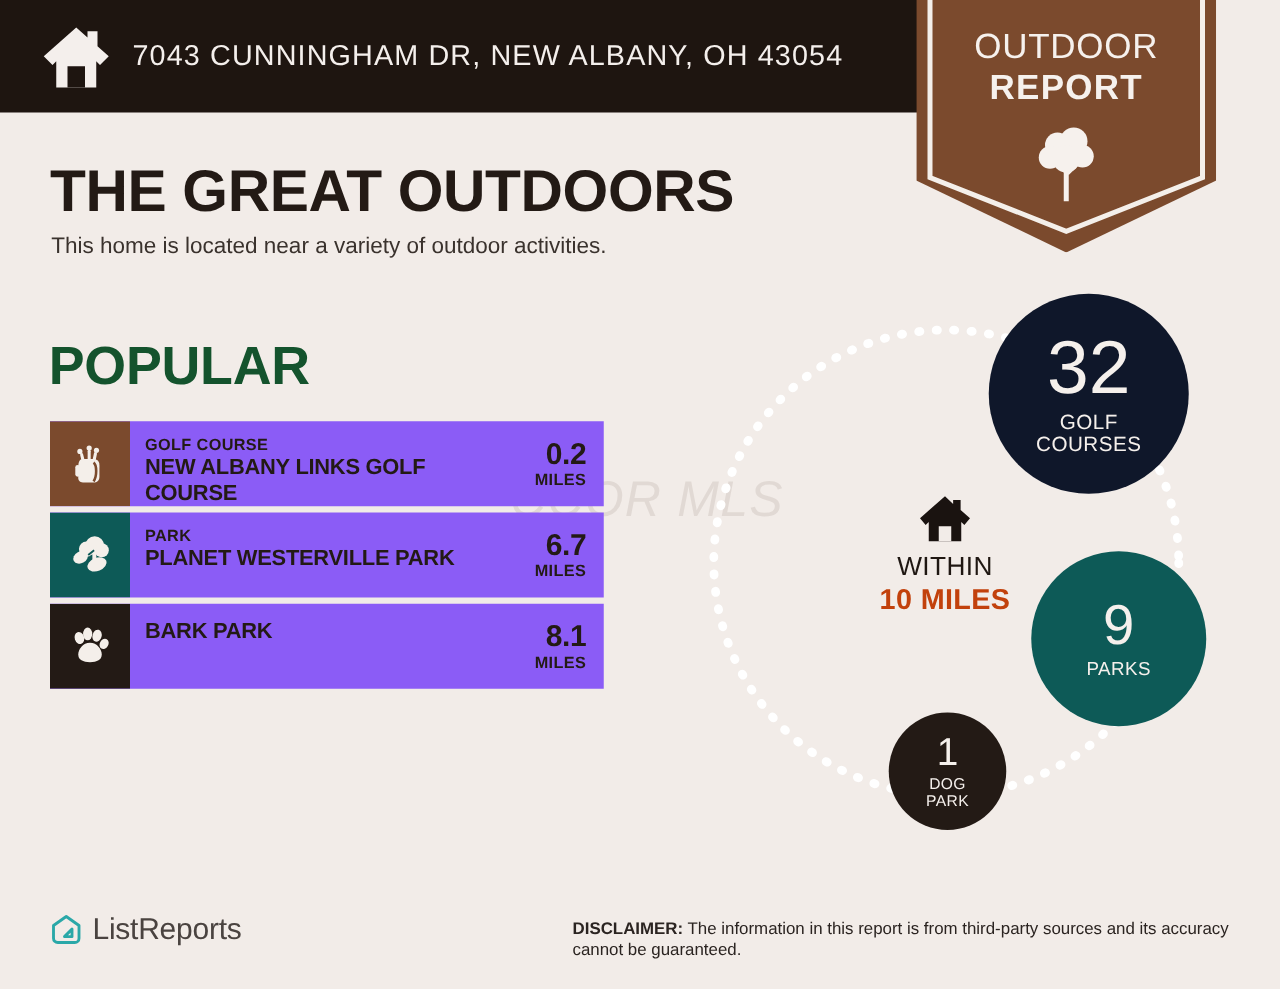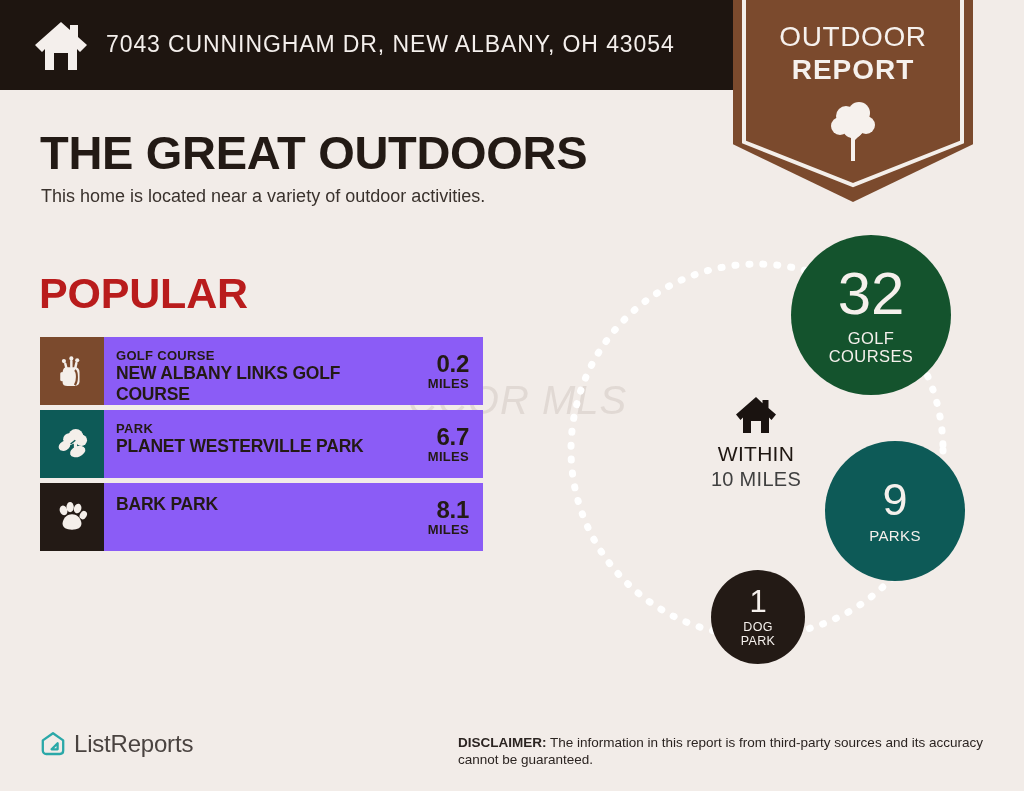--- a/index.html
+++ b/index.html
@@ -71,21 +71,21 @@
     color: #231a15;
   }
   .main-sub {
     position: absolute; left: 41px; top: 186px;
     font-size: 18px; color: #3a322d; font-weight: 400;
   }
   .popular-title {
     position: absolute; left: 39px; top: 269px;
     font-size: 43px; font-weight: 700;
     letter-spacing: -.2px;
-    color: #b91c1c;
+    color: #14532d;
   }
 
   
   .list { position: absolute; left: 40px; top: 337px; width: 443px; }
   .row {
     position: relative;
     height: 68px;
     margin-bottom: 5px;
     display: flex;
     background: #8b5cf6;
@@ -143,36 +143,36 @@
     color: rgba(160,145,135,.20);
     letter-spacing: 1px;
     white-space: nowrap;
   }
   .center-group {
     position: absolute; left: 666px; top: 396px;
     width: 180px; text-align: center;
   }
   .center-house { width: 42px; height: 38px; margin: 0 auto; display: block; }
   .center-l1 { font-size: 21px; color: #1f1712; font-weight: 400; line-height: 26px; margin-top: 7px; letter-spacing: .3px;}
-  .center-l2 { font-size: 20px; color: #404040; font-weight: 400; line-height: 25px; letter-spacing: .3px;}
+  .center-l2 { font-size: 23px; color: #c2410c; font-weight: 700; line-height: 25px; letter-spacing: .3px;}
 
   .bubble {
     position: absolute;
     border-radius: 50%;
     display: flex; flex-direction: column;
     align-items: center; justify-content: center;
     color: #f5f0ec;
     text-align: center;
   }
   .bubble .bnum { font-weight: 400; line-height: 1; }
   .bubble .blabel { font-weight: 400; line-height: 1.08; }
 
   .bubble-golf {
     left: 791px; top: 235px; width: 160px; height: 160px;
-    background: #14532d;
+    background: #0f172a;
   }
   .bubble-golf .bnum { font-size: 60px; margin-bottom: 6px; }
   .bubble-golf .blabel { font-size: 16.5px; letter-spacing: .4px; }
 
   .bubble-parks {
     left: 825px; top: 441px; width: 140px; height: 140px;
     background: #0d5a57;
   }
   .bubble-parks .bnum { font-size: 45px; margin-bottom: 6px; }
   .bubble-parks .blabel { font-size: 15px; letter-spacing: .4px; }

